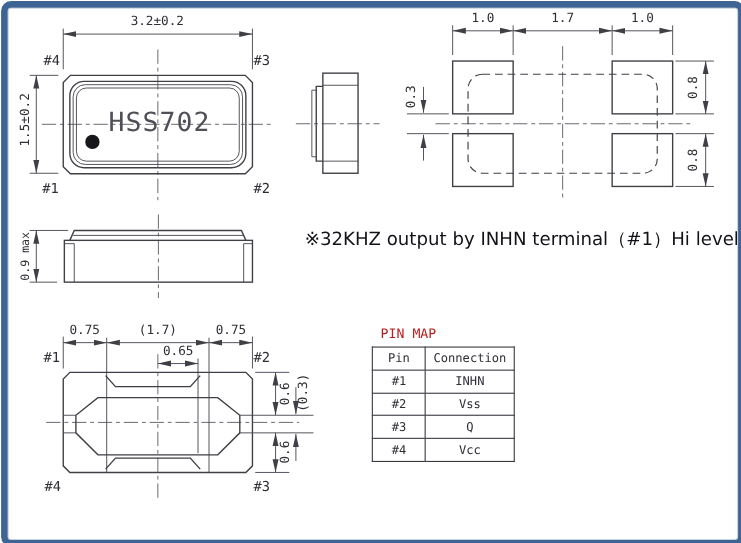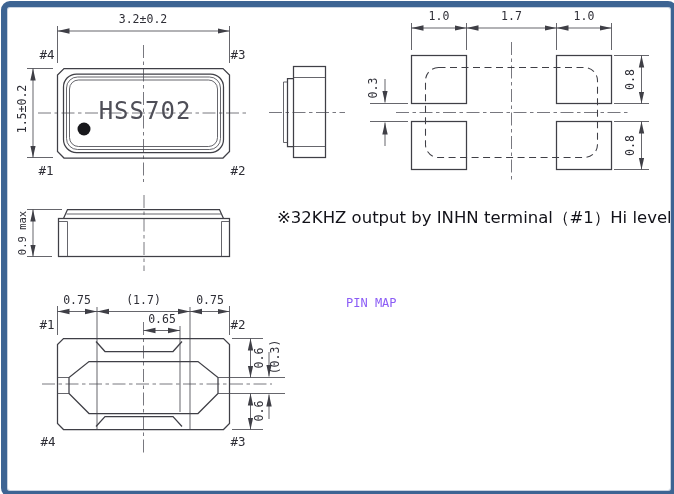--- a/index.html
+++ b/index.html
@@ -15,21 +15,21 @@
   .dash{stroke:#3F3F46;stroke-width:1.05;fill:none;stroke-dasharray:7 4.5;}
   .dl{stroke:#4a4a52;stroke-width:0.85;fill:none;}
   text.dim{font:11.5px "DejaVu Sans Mono", monospace;fill:#2e2e36;}
   text.dims{font:10.5px "DejaVu Sans Mono", monospace;fill:#2e2e36;}
   text.pin{font:12.5px "DejaVu Sans Mono", monospace;fill:#2e2e36;}
   text.mark{font:24px "DejaVu Sans Mono", monospace;fill:#4f4f58;letter-spacing:1px;}
   .note{position:absolute;left:277px;top:207px;width:392px;
         font-family:"DejaVu Sans","Liberation Sans",sans-serif;
         font-size:16.5px;font-weight:500;color:#121219;white-space:nowrap;z-index:3;}
   .pinmap{position:absolute;left:338px;top:296px;z-index:3;}
-  .pinmap-title{font:12px "DejaVu Sans Mono", monospace;color:#8b5cf6;margin:0 0 5px 8px;}
+  .pinmap-title{font:12px "DejaVu Sans Mono", monospace;color:#b91c1c;margin:0 0 5px 8px;}
   table.pm{border-collapse:collapse;width:130px;}
   table.pm td,table.pm th{border:1.4px solid #3a3a42;height:19.8px;padding:0;
         font:11px "DejaVu Sans Mono", monospace;font-weight:normal;color:#2e2e36;text-align:center;}
   table.pm .c1{width:48px;}
   table.pm .c2{width:80px;}
 </style>
 </head>
 <body>
 
 <div class="frame"></div>
@@ -147,13 +147,37 @@
     <text class="pin" x="238" y="329" text-anchor="middle">#2</text>
     <text class="pin" x="48" y="446" text-anchor="middle">#4</text>
     <text class="pin" x="238" y="446" text-anchor="middle">#3</text>
   </g>
 </svg>
 
 <div class="note">※32KHZ output by INHN terminal（#1）Hi level</div>
 
 <div class="pinmap">
   <div class="pinmap-title">PIN MAP</div>
+  <table class="pm">
+    <tbody>
+        <tr>
+      <th class="c1">Pin</th>
+      <th class="c2">Connection</th>
+    </tr>
+    <tr>
+      <td>#1</td>
+      <td>INHN</td>
+    </tr>
+    <tr>
+      <td>#2</td>
+      <td>Vss</td>
+    </tr>
+    <tr>
+      <td>#3</td>
+      <td>Q</td>
+    </tr>
+    <tr>
+      <td>#4</td>
+      <td>Vcc</td>
+    </tr>
+  </tbody>
+    </table>
 </div>
 
 </body></html>

